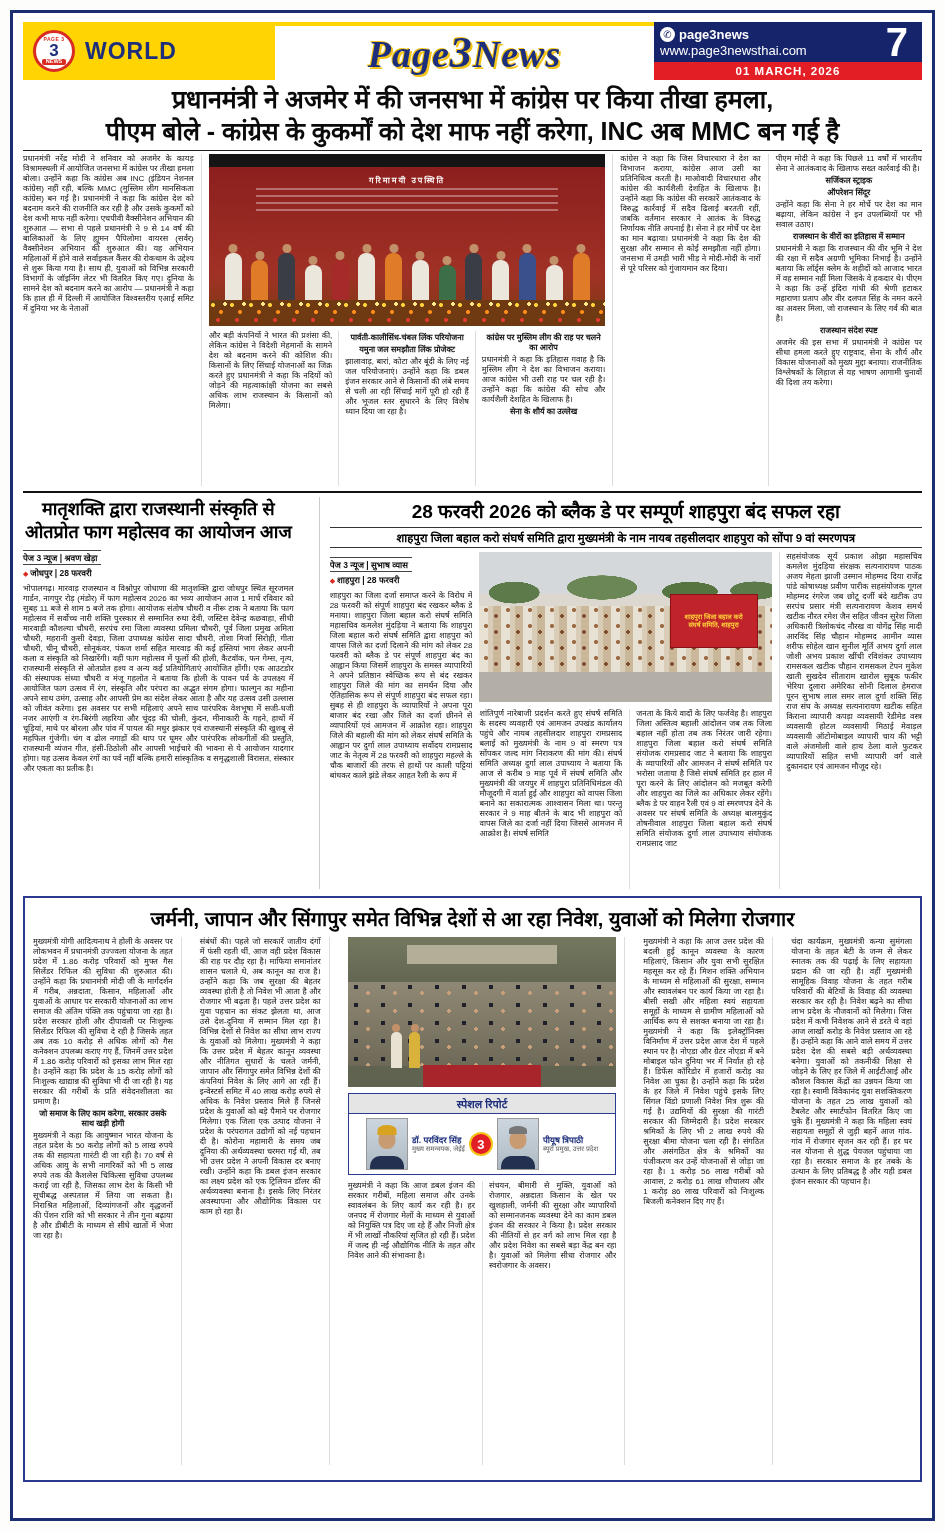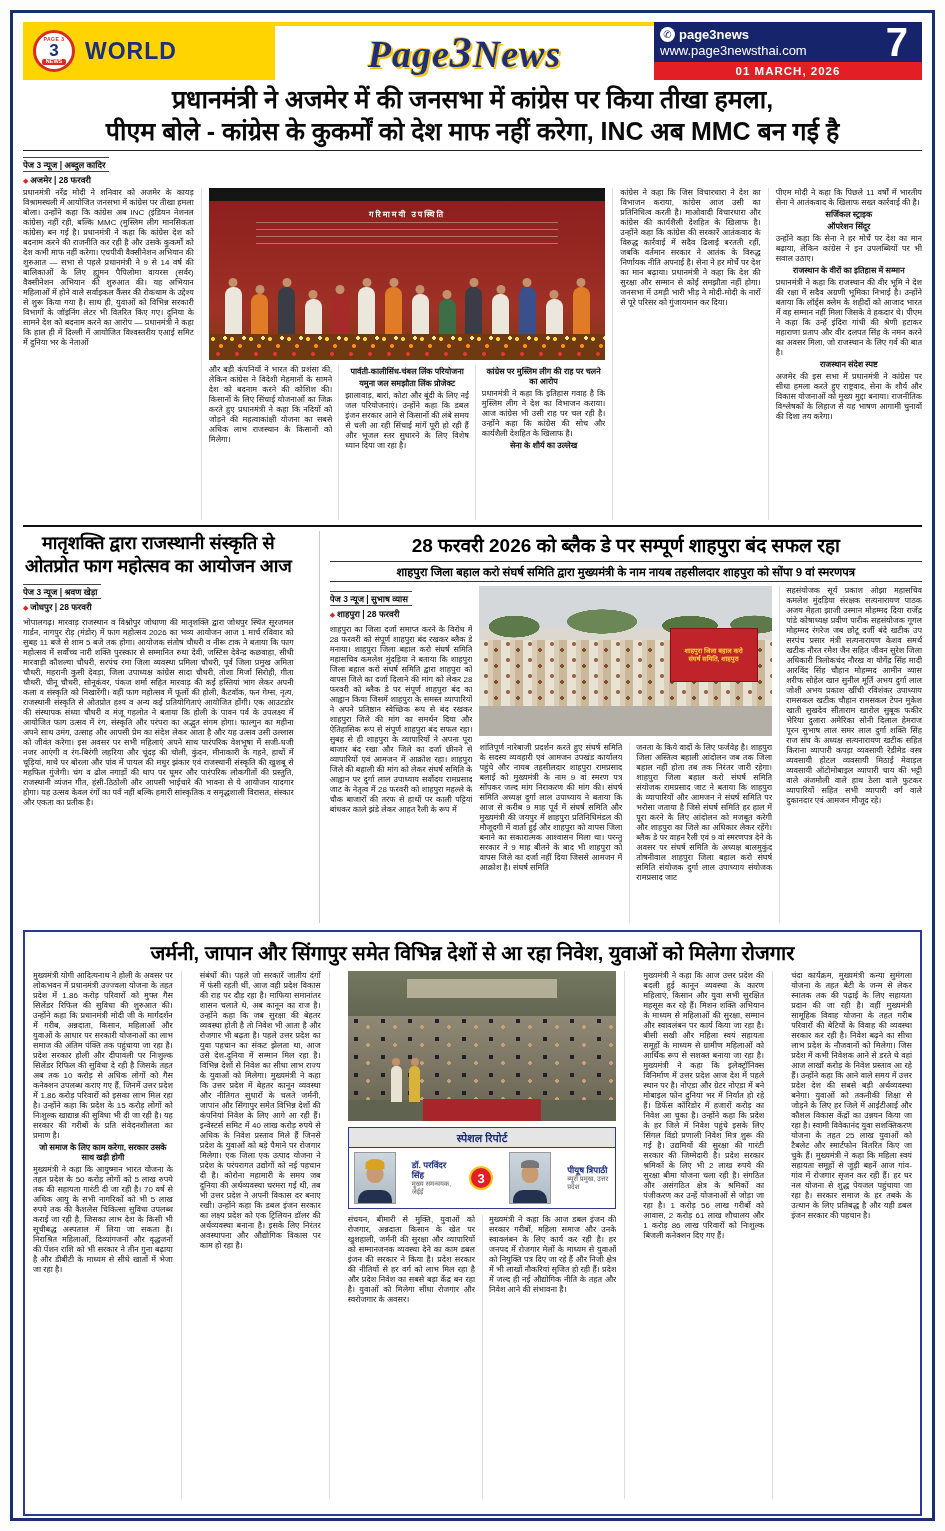--- a/index.html
+++ b/index.html
@@ -102,21 +102,21 @@
   .p3-bannerlight{position:absolute;top:5%;left:22%;width:56%;height:13%;background:#d8cfb8;opacity:.65;}
   .p3-crowd{position:absolute;top:30%;bottom:14%;left:0;right:0;background:radial-gradient(circle 4px at 8px 5px,#20202a 62%,transparent 63%),radial-gradient(circle 3px at 20px 11px,#caa07a 62%,transparent 63%),linear-gradient(#8e8874,#6f6a58);background-size:27px 18px,27px 18px,auto;}
   .p3-carpet{position:absolute;bottom:0;left:28%;width:44%;height:15%;background:#a8262b;}
   .p3-fig{position:absolute;bottom:13%;width:11px;height:36px;border-radius:5px 5px 0 0;background:#e8e2d2;}
   .p3-fig::before{content:"";position:absolute;top:-8px;left:50%;transform:translateX(-50%);width:8px;height:8px;border-radius:50%;background:#c29069;}
   .p3-fig.g2{background:#d8b23a;}
 
   
   .sr-box{border:1.5px solid #2b3990;padding:4px 5px;flex:0 0 auto;}
   .sr-title{text-align:center;font-weight:800;color:#1d2f7c;font-size:11px;background:#e5e5e5;margin:-4px -5px 4px;padding:2px 0;border-bottom:1.5px solid #2b3990;}
-  .sr-row{display:flex;align-items:center;justify-content:flex-end;gap:16px;}
+  .sr-row{display:flex;align-items:center;justify-content:center;gap:4px;}
   .portrait{width:42px;height:52px;background:linear-gradient(#cdd6de,#aebac4);position:relative;border:1px solid #999;overflow:hidden;flex:0 0 auto;}
   .portrait::before{content:"";position:absolute;top:11px;left:50%;transform:translateX(-50%);width:17px;height:19px;border-radius:50% 50% 45% 45%;background:#c99b72;}
   .portrait::after{content:"";position:absolute;bottom:-6px;left:50%;transform:translateX(-50%);width:34px;height:19px;border-radius:10px 10px 0 0;background:#23304f;}
   .turban{position:absolute;top:6px;left:50%;transform:translateX(-50%);width:19px;height:10px;border-radius:50% 50% 0 0;background:#d9a321;z-index:2;}
   .hair{position:absolute;top:7px;left:50%;transform:translateX(-50%);width:18px;height:8px;border-radius:50% 50% 0 0;background:#777;z-index:2;}
   .sr-name{font-size:8.5px;font-weight:800;color:#1d2f7c;line-height:1.2;}
   .sr-role{font-size:6.8px;color:#555;line-height:1.2;}
   .sr-logo{width:24px;height:24px;border-radius:50%;background:#e31e25;color:#fff;font-weight:800;font-size:13px;display:flex;align-items:center;justify-content:center;border:2px solid #f5c518;flex:0 0 auto;}
 </style>
 </head>
@@ -153,24 +153,20 @@
       <div class="date-bar">01 MARCH, 2026</div>
     </div>
   </header>
 
   <section>
     <h1 class="a1-head">
       <span>प्रधानमंत्री ने अजमेर में की जनसभा में कांग्रेस पर किया तीखा हमला,</span><br>
       <span>पीएम बोले - कांग्रेस के कुकर्मों को देश माफ नहीं करेगा, INC अब MMC बन गई है</span>
     </h1>
     <div class="hrule"></div>
-    <div class="byline-wrap">
-      <div class="byline">पेज 3 न्यूज | अब्दुल कादिर</div>
-      <div class="dateline">अजमेर | 28 फरवरी</div>
-    </div>
     <div class="a1-content">
       <div class="txt colw20">प्रधानमंत्री नरेंद्र मोदी ने शनिवार को अजमेर के कायड़ विश्रामस्थली में आयोजित जनसभा में कांग्रेस पर तीखा हमला बोला। उन्होंने कहा कि कांग्रेस अब INC (इंडियन नेशनल कांग्रेस) नहीं रही, बल्कि MMC (मुस्लिम लीग मानसिकता कांग्रेस) बन गई है। प्रधानमंत्री ने कहा कि कांग्रेस देश को बदनाम करने की राजनीति कर रही है और उसके कुकर्मों को देश कभी माफ नहीं करेगा। एचपीवी वैक्सीनेशन अभियान की शुरुआत — सभा से पहले प्रधानमंत्री ने 9 से 14 वर्ष की बालिकाओं के लिए ह्यूमन पैपिलोमा वायरस (सर्वर) वैक्सीनेशन अभियान की शुरुआत की। यह अभियान महिलाओं में होने वाले सर्वाइकल कैंसर की रोकथाम के उद्देश्य से शुरू किया गया है। साथ ही, युवाओं को विभिन्न सरकारी विभागों के जॉइनिंग लेटर भी वितरित किए गए। दुनिया के सामने देश को बदनाम करने का आरोप — प्रधानमंत्री ने कहा कि हाल ही में दिल्ली में आयोजित विश्वस्तरीय एआई समिट में दुनिया भर के नेताओं</div>
       <div class="a1-mid">
         <div class="photo1">
           <div class="p1-top"></div>
           <div class="p1-banner">गरिमामयी उपस्थिति</div>
           <div class="p1-lines"></div>
           <div class="p1-people">
             <i class="fg f-white h2"></i>
                 <i class="fg f-saffron h1"></i>
@@ -295,22 +291,22 @@
             <div class="portrait">
                   <span class="hair"></span>
                 </div>
             <div>
               <div class="sr-name">पीयूष त्रिपाठी</div>
               <div class="sr-role">ब्यूरो प्रमुख, उत्तर प्रदेश</div>
             </div>
           </div>
         </div>
         <div class="a4-midcols">
+          <div class="txt">मुख्यमंत्री ने कहा कि आज डबल इंजन की सरकार गरीबों, महिला समाज और उनके स्वावलंबन के लिए कार्य कर रही है। हर जनपद में रोजगार मेलों के माध्यम से युवाओं को नियुक्ति पत्र दिए जा रहे हैं और निजी क्षेत्र में भी लाखों नौकरियां सृजित हो रही हैं। प्रदेश में जल्द ही नई औद्योगिक नीति के तहत और निवेश आने की संभावना है।</div>
           <div class="txt">संचयन, बीमारी से मुक्ति, युवाओं को रोजगार, अन्नदाता किसान के खेत पर खुशहाली, जर्मनी की सुरक्षा और व्यापारियों को सम्मानजनक व्यवस्था देने का काम डबल इंजन की सरकार ने किया है। प्रदेश सरकार की नीतियों से हर वर्ग को लाभ मिल रहा है और प्रदेश निवेश का सबसे बड़ा केंद्र बन रहा है। युवाओं को मिलेगा सीधा रोजगार और स्वरोजगार के अवसर।</div>
-          <div class="txt">मुख्यमंत्री ने कहा कि आज डबल इंजन की सरकार गरीबों, महिला समाज और उनके स्वावलंबन के लिए कार्य कर रही है। हर जनपद में रोजगार मेलों के माध्यम से युवाओं को नियुक्ति पत्र दिए जा रहे हैं और निजी क्षेत्र में भी लाखों नौकरियां सृजित हो रही हैं। प्रदेश में जल्द ही नई औद्योगिक नीति के तहत और निवेश आने की संभावना है।</div>
         </div>
       </div>
       <div class="txt">मुख्यमंत्री ने कहा कि आज उत्तर प्रदेश की बदली हुई कानून व्यवस्था के कारण महिलाएं, किसान और युवा सभी सुरक्षित महसूस कर रहे हैं। मिशन शक्ति अभियान के माध्यम से महिलाओं की सुरक्षा, सम्मान और स्वावलंबन पर कार्य किया जा रहा है। बीसी सखी और महिला स्वयं सहायता समूहों के माध्यम से ग्रामीण महिलाओं को आर्थिक रूप से सशक्त बनाया जा रहा है। मुख्यमंत्री ने कहा कि इलेक्ट्रॉनिक्स विनिर्माण में उत्तर प्रदेश आज देश में पहले स्थान पर है। नोएडा और ग्रेटर नोएडा में बने मोबाइल फोन दुनिया भर में निर्यात हो रहे हैं। डिफेंस कॉरिडोर में हजारों करोड़ का निवेश आ चुका है। उन्होंने कहा कि प्रदेश के हर जिले में निवेश पहुंचे इसके लिए सिंगल विंडो प्रणाली निवेश मित्र शुरू की गई है। उद्यमियों की सुरक्षा की गारंटी सरकार की जिम्मेदारी है। प्रदेश सरकार श्रमिकों के लिए भी 2 लाख रुपये की सुरक्षा बीमा योजना चला रही है। संगठित और असंगठित क्षेत्र के श्रमिकों का पंजीकरण कर उन्हें योजनाओं से जोड़ा जा रहा है। 1 करोड़ 56 लाख गरीबों को आवास, 2 करोड़ 61 लाख शौचालय और 1 करोड़ 86 लाख परिवारों को निःशुल्क बिजली कनेक्शन दिए गए हैं।</div>
       <div class="txt">चंदा कार्यक्रम, मुख्यमंत्री कन्या सुमंगला योजना के तहत बेटी के जन्म से लेकर स्नातक तक की पढ़ाई के लिए सहायता प्रदान की जा रही है। वहीं मुख्यमंत्री सामूहिक विवाह योजना के तहत गरीब परिवारों की बेटियों के विवाह की व्यवस्था सरकार कर रही है। निवेश बढ़ने का सीधा लाभ प्रदेश के नौजवानों को मिलेगा। जिस प्रदेश में कभी निवेशक आने से डरते थे वहां आज लाखों करोड़ के निवेश प्रस्ताव आ रहे हैं। उन्होंने कहा कि आने वाले समय में उत्तर प्रदेश देश की सबसे बड़ी अर्थव्यवस्था बनेगा। युवाओं को तकनीकी शिक्षा से जोड़ने के लिए हर जिले में आईटीआई और कौशल विकास केंद्रों का उन्नयन किया जा रहा है। स्वामी विवेकानंद युवा सशक्तिकरण योजना के तहत 25 लाख युवाओं को टैबलेट और स्मार्टफोन वितरित किए जा चुके हैं। मुख्यमंत्री ने कहा कि महिला स्वयं सहायता समूहों से जुड़ी बहनें आज गांव-गांव में रोजगार सृजन कर रही हैं। हर घर नल योजना से शुद्ध पेयजल पहुंचाया जा रहा है। सरकार समाज के हर तबके के उत्थान के लिए प्रतिबद्ध है और यही डबल इंजन सरकार की पहचान है।</div>
     </div>
   </section>
 
  </div>
 </div>
 

